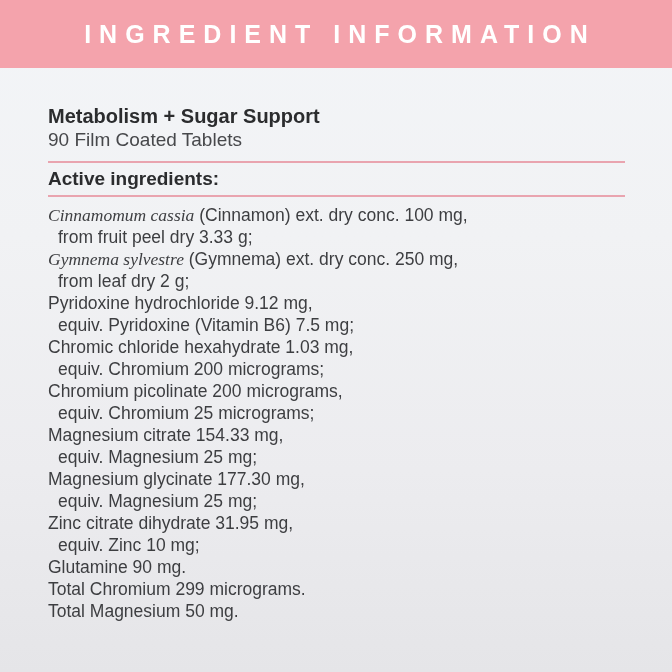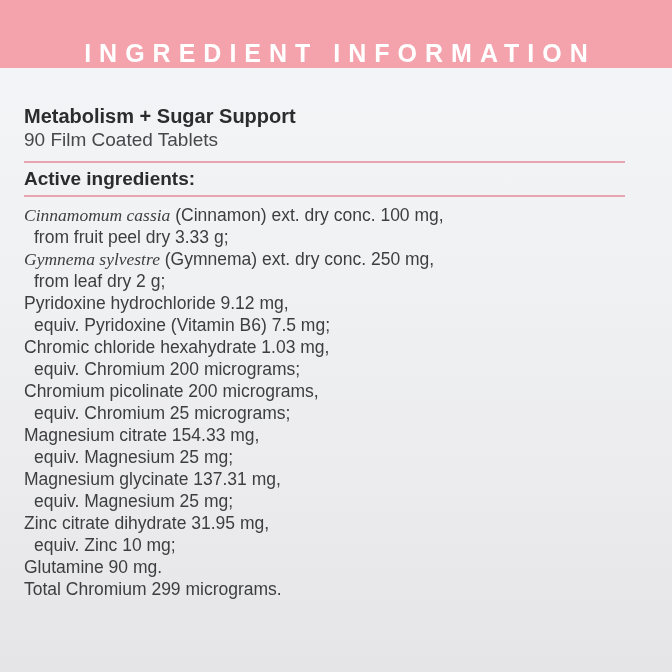--- a/index.html
+++ b/index.html
@@ -11,34 +11,34 @@
     position: relative;
     width: 672px;
     height: 672px;
     overflow: hidden;
     background: linear-gradient(180deg, #F3F5F8 0%, #F1F2F4 35%, #ECECEF 70%, #E5E5E8 100%);
   }
   .banner {
     height: 68px;
     background: #F4A3AC;
     display: flex;
-    align-items: flex-end;
+    align-items: center;
     justify-content: center;
   }
   .banner-title {
     color: #FFFFFF;
     font-size: 25px;
     font-weight: 700;
     letter-spacing: 8px;
     text-transform: uppercase;
     white-space: nowrap;
     text-indent: 8px; 
   }
   .body {
-    padding: 36px 47px 0 24px;
+    padding: 36px 47px 0 48px;
     color: #3E3F42;
   }
   .product-name {
     font-size: 20px;
     line-height: 24px;
     font-weight: 700;
     color: #2B2C2E;
   }
   .product-format {
     font-size: 19px;
@@ -96,22 +96,23 @@
         <div class="ing-line"><span class="latin">Gymnema sylvestre</span> (Gymnema) ext. dry conc. 250 mg,</div>
         <div class="ing-line indent">from leaf dry 2 g;</div>
         <div class="ing-line">Pyridoxine hydrochloride 9.12 mg,</div>
         <div class="ing-line indent">equiv. Pyridoxine (Vitamin B6) 7.5 mg;</div>
         <div class="ing-line">Chromic chloride hexahydrate 1.03 mg,</div>
         <div class="ing-line indent">equiv. Chromium 200 micrograms;</div>
         <div class="ing-line">Chromium picolinate 200 micrograms,</div>
         <div class="ing-line indent">equiv. Chromium 25 micrograms;</div>
         <div class="ing-line">Magnesium citrate 154.33 mg,</div>
         <div class="ing-line indent">equiv. Magnesium 25 mg;</div>
-        <div class="ing-line">Magnesium glycinate 137.31 mg,</div>
+        <div class="ing-line">Magnesium glycinate 177.30 mg,</div>
         <div class="ing-line indent">equiv. Magnesium 25 mg;</div>
         <div class="ing-line">Zinc citrate dihydrate 31.95 mg,</div>
         <div class="ing-line indent">equiv. Zinc 10 mg;</div>
         <div class="ing-line">Glutamine 90 mg.</div>
         <div class="ing-line">Total Chromium 299 micrograms.</div>
+        <div class="ing-line">Total Magnesium 50 mg.</div>
       </div>
 
   </div>
 </div>
 
 </body></html>

